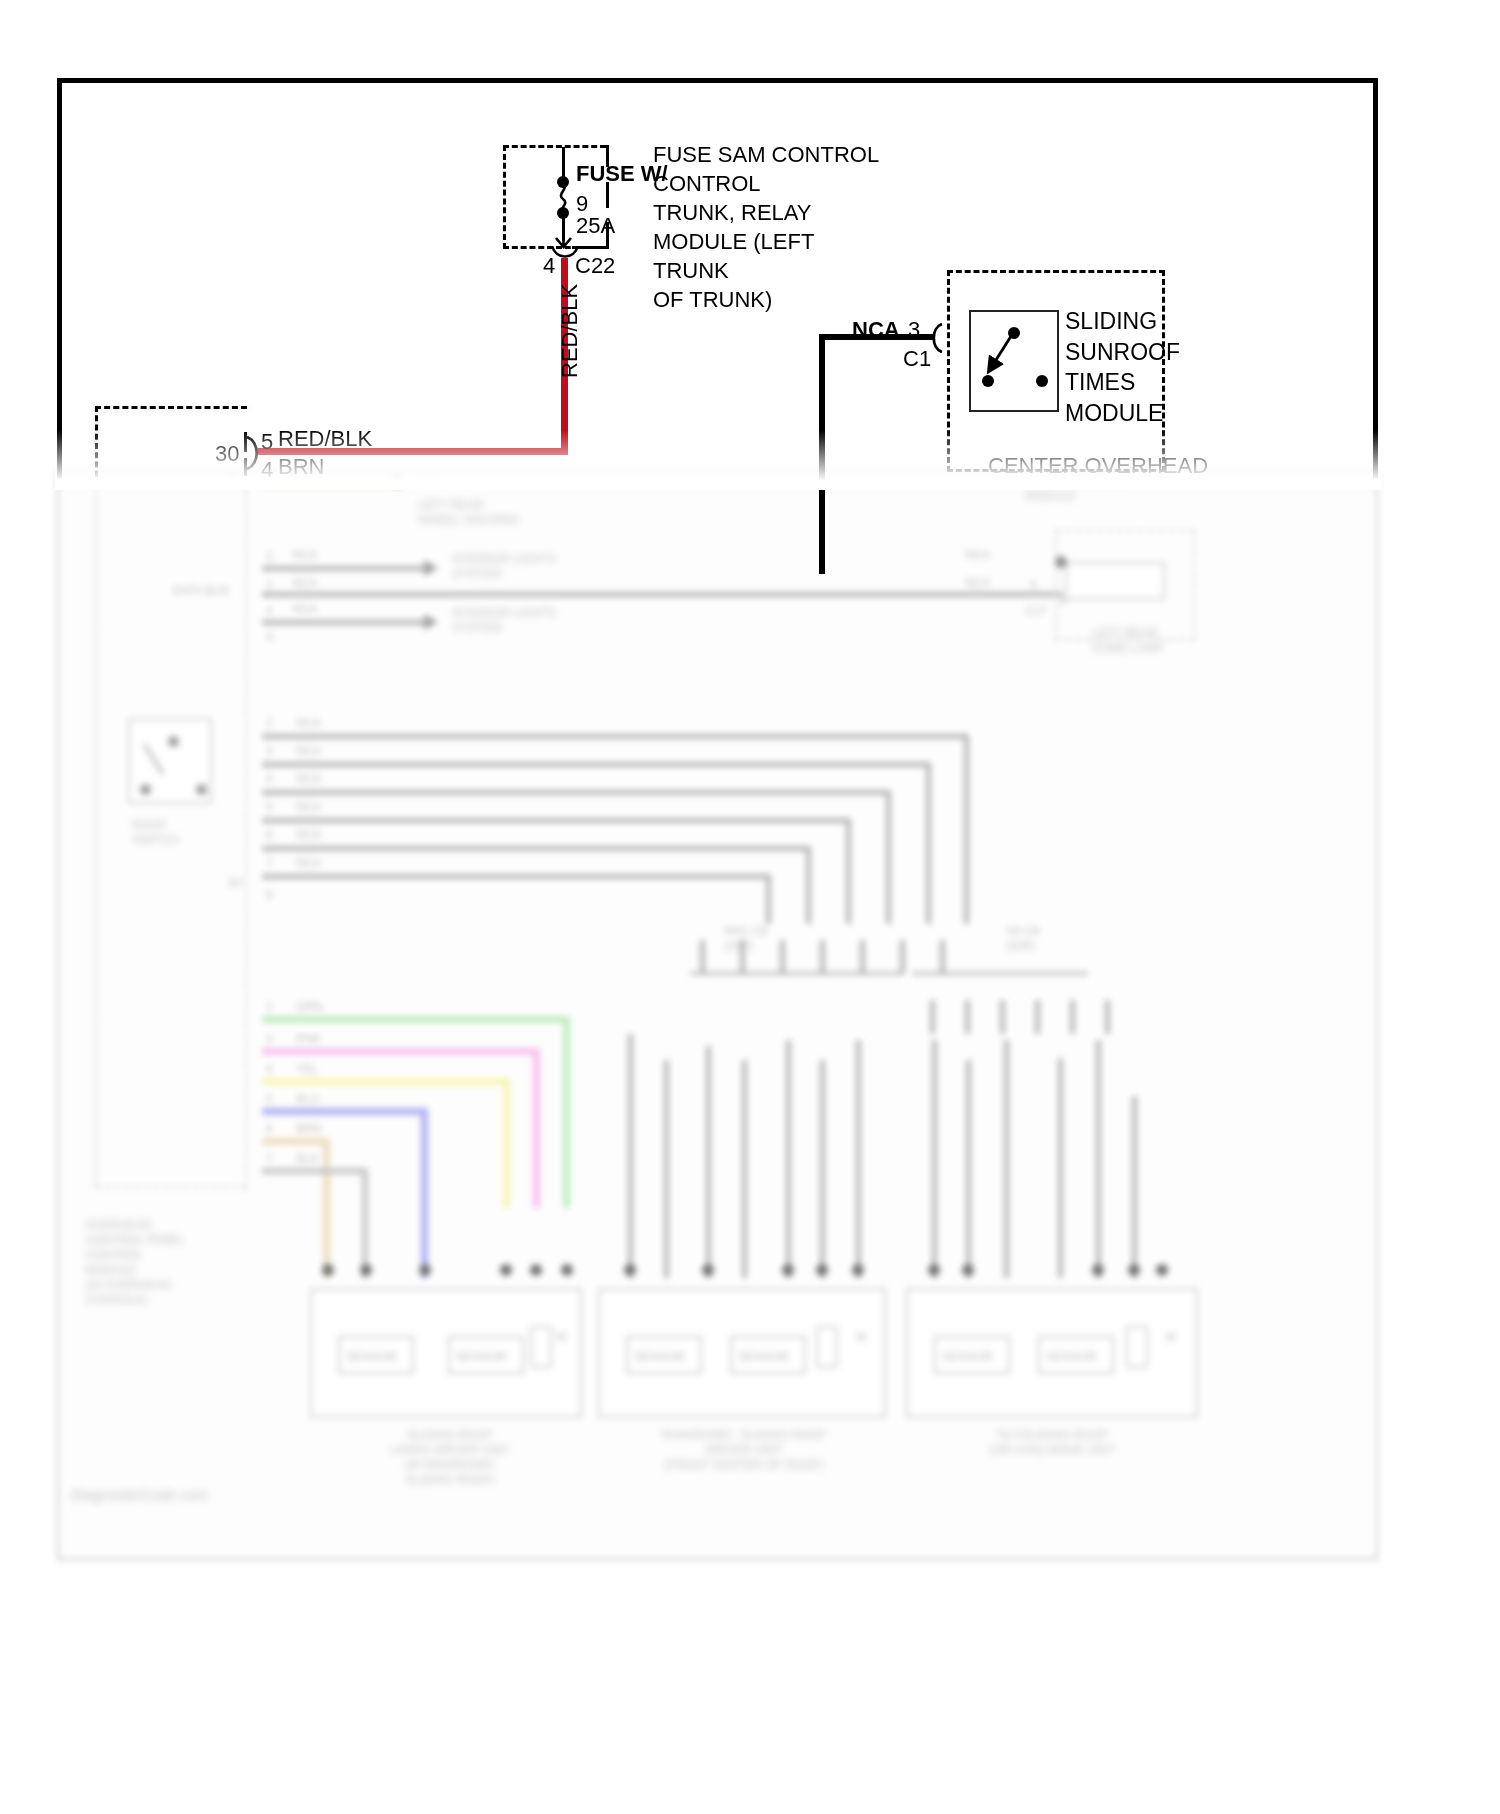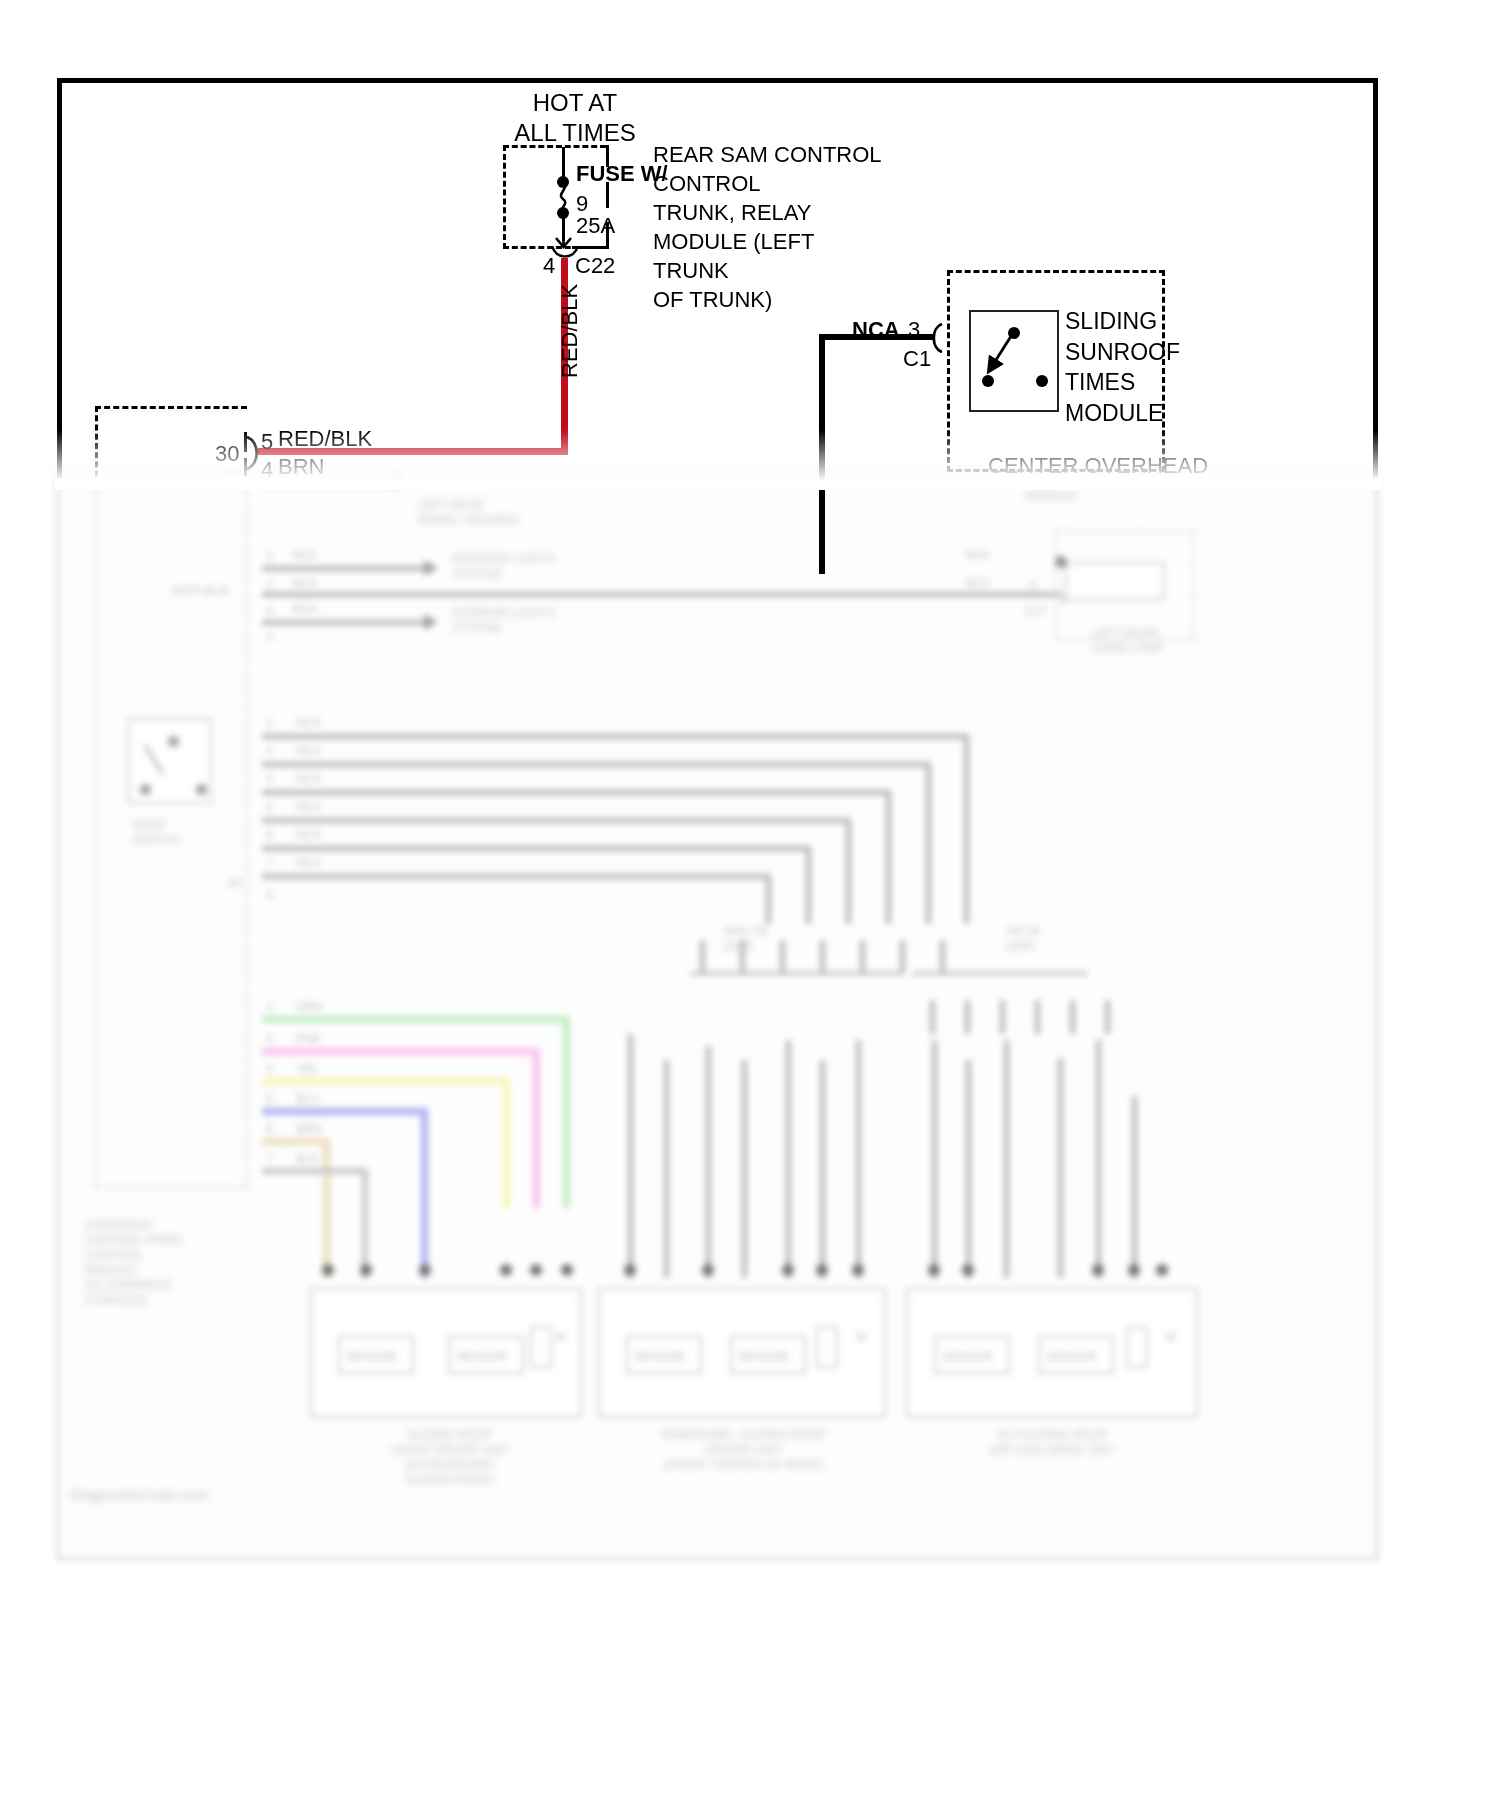--- a/index.html
+++ b/index.html
@@ -273,21 +273,20 @@
     <div class="glbl deep ctr" style="left:906px;top:1428px;width:292px;">TILT/SLIDING ROOF
 (OR CAN) DRIVE UNIT</div>
 
     <div class="glbl deep" style="left:70px;top:1486px;font-size:15px;">DiagnosticCode.com</div>
   </div>
 
   <div class="frame-fade"></div>
 
   <div class="frame-top"></div>
 
-  <div class="lbl t24 ctr" style="left:460px;top:88px;width:230px;"><span>HOT AT</span><br><span>ALL TIMES</span></div>
 
   <div class="dash-box" style="left:503px;top:145px;width:103px;height:104px;border-right:none;"></div>
   <div style="position:absolute;left:606px;top:145px;width:3px;height:22px;background:#000;"></div>
   <div style="position:absolute;left:606px;top:182px;width:3px;height:26px;background:#000;"></div>
   <div style="position:absolute;left:606px;top:222px;width:3px;height:27px;background:#000;"></div>
   <div style="position:absolute;left:572px;top:246px;width:36px;height:3px;background:#000;"></div>
 
   <div style="position:absolute;left:562px;top:147px;width:3px;height:34px;background:#000;"></div>
   <div class="dot" style="left:557px;top:176px;"></div>
   <svg style="position:absolute;left:548px;top:182px;" width="32" height="32" viewBox="0 0 32 32">
@@ -296,21 +295,21 @@
   <div class="dot" style="left:557px;top:207px;"></div>
   <div style="position:absolute;left:562px;top:215px;width:3px;height:26px;background:#000;"></div>
   <svg style="position:absolute;left:552px;top:228px;" width="24" height="24" viewBox="0 0 24 24">
     <path d="M11.5 0 L11.5 18 M4 10 L11.5 19 L19 10" stroke="#000" stroke-width="2.6" fill="none"></path>
   </svg>
 
   <div class="lbl t22" style="left:576px;top:160px;font-weight:bold;">FUSE W/</div>
   <div class="lbl t22" style="left:576px;top:190px;">9</div>
   <div class="lbl t22" style="left:576px;top:212px;">25A</div>
 
-  <div class="lbl t22" style="left:653px;top:140px;line-height:1.32;"><span>REAR SAM CONTROL</span><br><span>CONTROL</span><br><span>TRUNK, RELAY</span><br><span>MODULE (LEFT</span><br><span>TRUNK</span><br><span>OF TRUNK)</span></div>
+  <div class="lbl t22" style="left:653px;top:140px;line-height:1.32;"><span>FUSE SAM CONTROL</span><br><span>CONTROL</span><br><span>TRUNK, RELAY</span><br><span>MODULE (LEFT</span><br><span>TRUNK</span><br><span>OF TRUNK)</span></div>
 
   <svg style="position:absolute;left:550px;top:246px;" width="30" height="20" viewBox="0 0 30 20">
     <path d="M2 0 C 6 14, 24 14, 28 0" stroke="#000" stroke-width="2.6" fill="none"></path>
   </svg>
   <div class="lbl t22" style="left:543px;top:252px;">4</div>
   <div class="lbl t22" style="left:575px;top:252px;">C22</div>
 
   <div class="redline" style="left:561px;top:258px;width:7px;height:196px;"></div>
   <div class="redline" style="left:556px;top:448px;width:12px;height:7px;"></div>
   <div class="redline" style="left:258px;top:448px;width:306px;height:7px;"></div>

